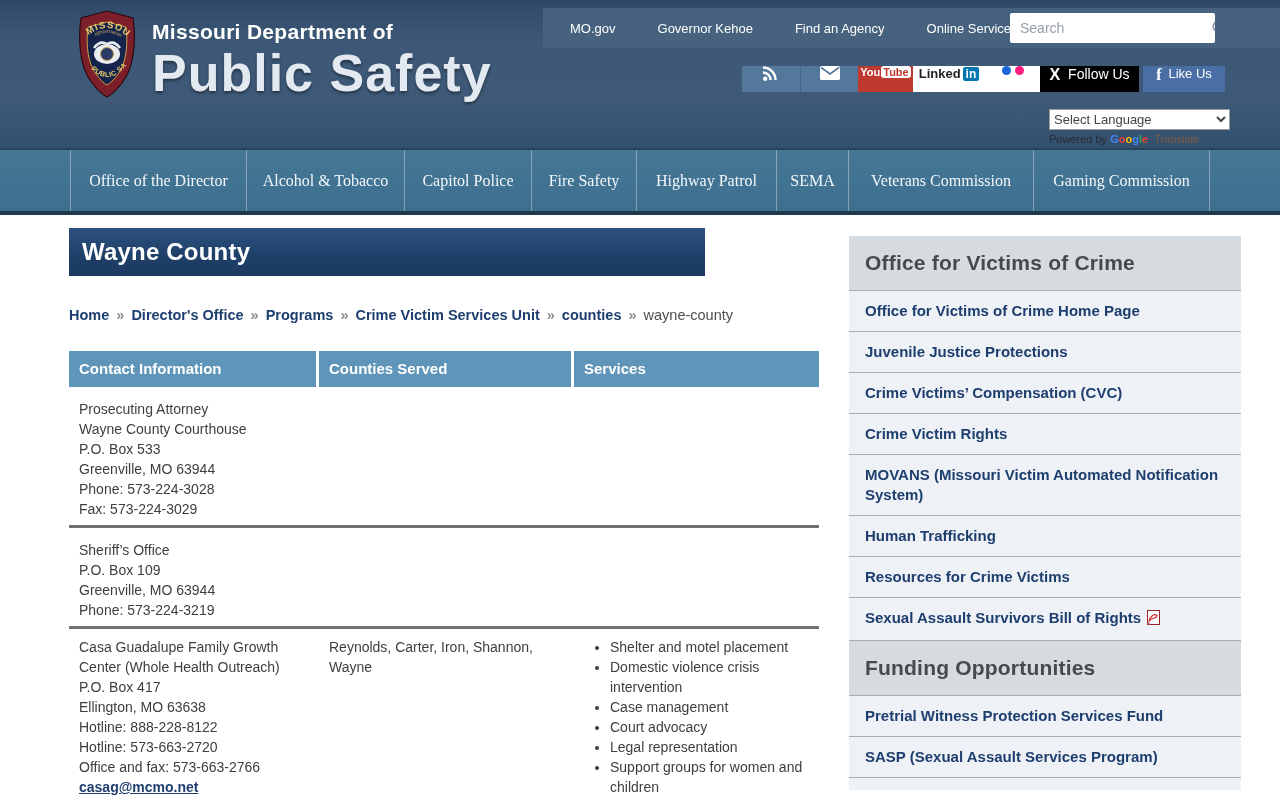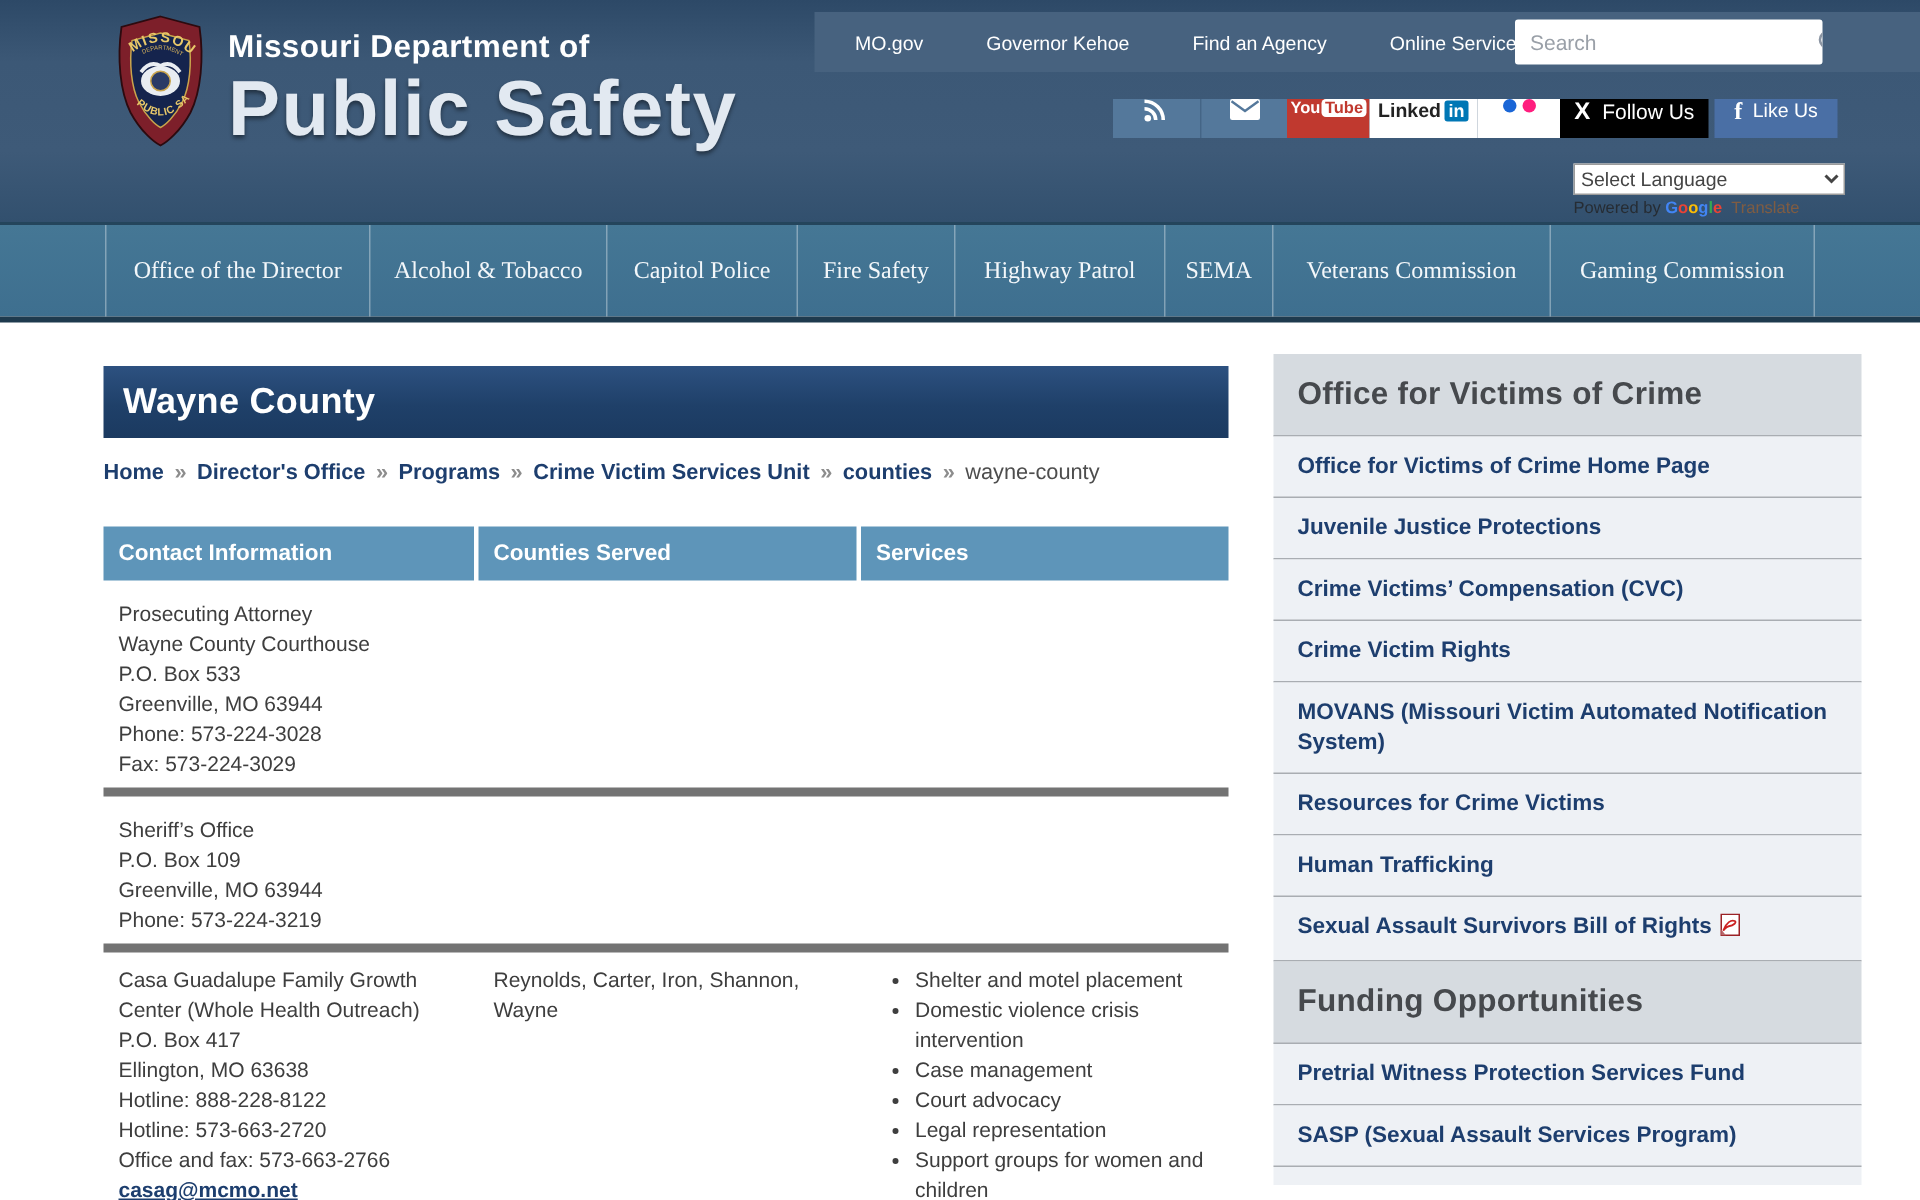--- a/index.html
+++ b/index.html
@@ -71,40 +71,40 @@
   }
   .mainnav-inner{margin-left:70px;display:flex;height:100%;}
   .nav-item{
     display:flex;align-items:center;justify-content:center;text-align:right;
     color:#f3f7fa;font-family:"Liberation Serif",serif;font-size:16px;line-height:20px;
     border-left:1px solid rgba(255,255,255,.35);padding:0 6px;box-sizing:border-box;cursor:pointer;
   }
   .nav-item:last-child{border-right:1px solid rgba(255,255,255,.35);}
   
   .titlebar{
-    position:absolute;left:69px;top:244px;width:750px;height:48px;box-sizing:border-box;
+    position:absolute;left:69px;top:228px;width:636px;height:48px;box-sizing:border-box;
     background:linear-gradient(180deg,#2d5180 0%,#1f4069 55%,#1b3a60 100%);
     display:flex;align-items:center;padding-left:13px;
   }
   .titlebar h1{margin:0;color:#fff;font-size:24px;font-weight:bold;letter-spacing:.2px;}
   
   .breadcrumb{position:absolute;left:69px;top:307px;width:750px;font-size:14.5px;}
   .crumb{color:#1d3e6e;font-weight:bold;text-decoration:none;cursor:pointer;}
   .crumb-sep{color:#8d8d8d;margin:0 7px;font-weight:bold;}
   .crumb-current{color:#4d4d4d;}
   
   .ctable{position:absolute;left:69px;top:351px;width:750px;}
   .thead{display:grid;grid-template-columns:247px 252px 245px;column-gap:3px;}
   .th{
     background:#5e95b9;color:#fff;font-weight:bold;font-size:15px;
     padding:9px 0 10px 10px;box-sizing:border-box;
   }
   .row{
     display:grid;grid-template-columns:250px 255px 245px;
-    border-bottom:6px solid #737373;padding:12px 0 6px;
+    border-bottom:3px solid #737373;padding:12px 0 6px;
   }
   .row:nth-child(3){padding-top:8px;border-bottom:none;}
   .cell{font-size:14px;color:#3e3e3e;line-height:20px;padding:0 14px 0 10px;box-sizing:border-box;}
   .cell-counties{padding-right:34px;}
   .email-link{color:#1d3e6e;font-weight:bold;text-decoration:underline;cursor:pointer;}
   .cell-services ul{margin:0;padding-left:26px;}
   .cell-services li{margin:0;padding:0;}
   
   .sidebar{position:absolute;left:849px;top:236px;width:392px;}
   .sb-header{
@@ -294,22 +294,22 @@
     </div>
 </div>
 
 <aside class="sidebar" id="sidebar">
     <div class="sb-header">Office for Victims of Crime</div>
     <div class="sb-link"><span>Office for Victims of Crime Home Page</span></div>
     <div class="sb-link"><span>Juvenile Justice Protections</span></div>
     <div class="sb-link"><span>Crime Victims’ Compensation (CVC)</span></div>
     <div class="sb-link"><span>Crime Victim Rights</span></div>
     <div class="sb-link"><span>MOVANS (Missouri Victim Automated Notification System)</span></div>
+    <div class="sb-link"><span>Human Trafficking</span></div>
     <div class="sb-link"><span>Resources for Crime Victims</span></div>
-    <div class="sb-link"><span>Human Trafficking</span></div>
     <div class="sb-link"><span>Sexual Assault Survivors Bill of Rights</span><span class="pdf-ico"><svg width="15" height="15" viewBox="0 0 15 15">
           <rect x="1.5" y="0.5" width="12" height="14" fill="#fff" stroke="#9b2226" stroke-width="1"></rect>
           <path d="M3 11 C5 6 8 4 10.5 5 C12 5.7 10 8 6.5 8.5 C4.5 8.8 3.2 11.5 3 11 Z" fill="none" stroke="#c22" stroke-width="1.2"></path>
           <path d="M1.5 10.5 L4.5 14.5 H1.5 Z" fill="#b96a6d"></path>
         </svg></span></div>
     <div class="sb-header">Funding Opportunities</div>
     <div class="sb-link"><span>Pretrial Witness Protection Services Fund</span></div>
     <div class="sb-link"><span>SASP (Sexual Assault Services Program)</span></div>
     <div class="sb-partial"></div>
   </aside>

